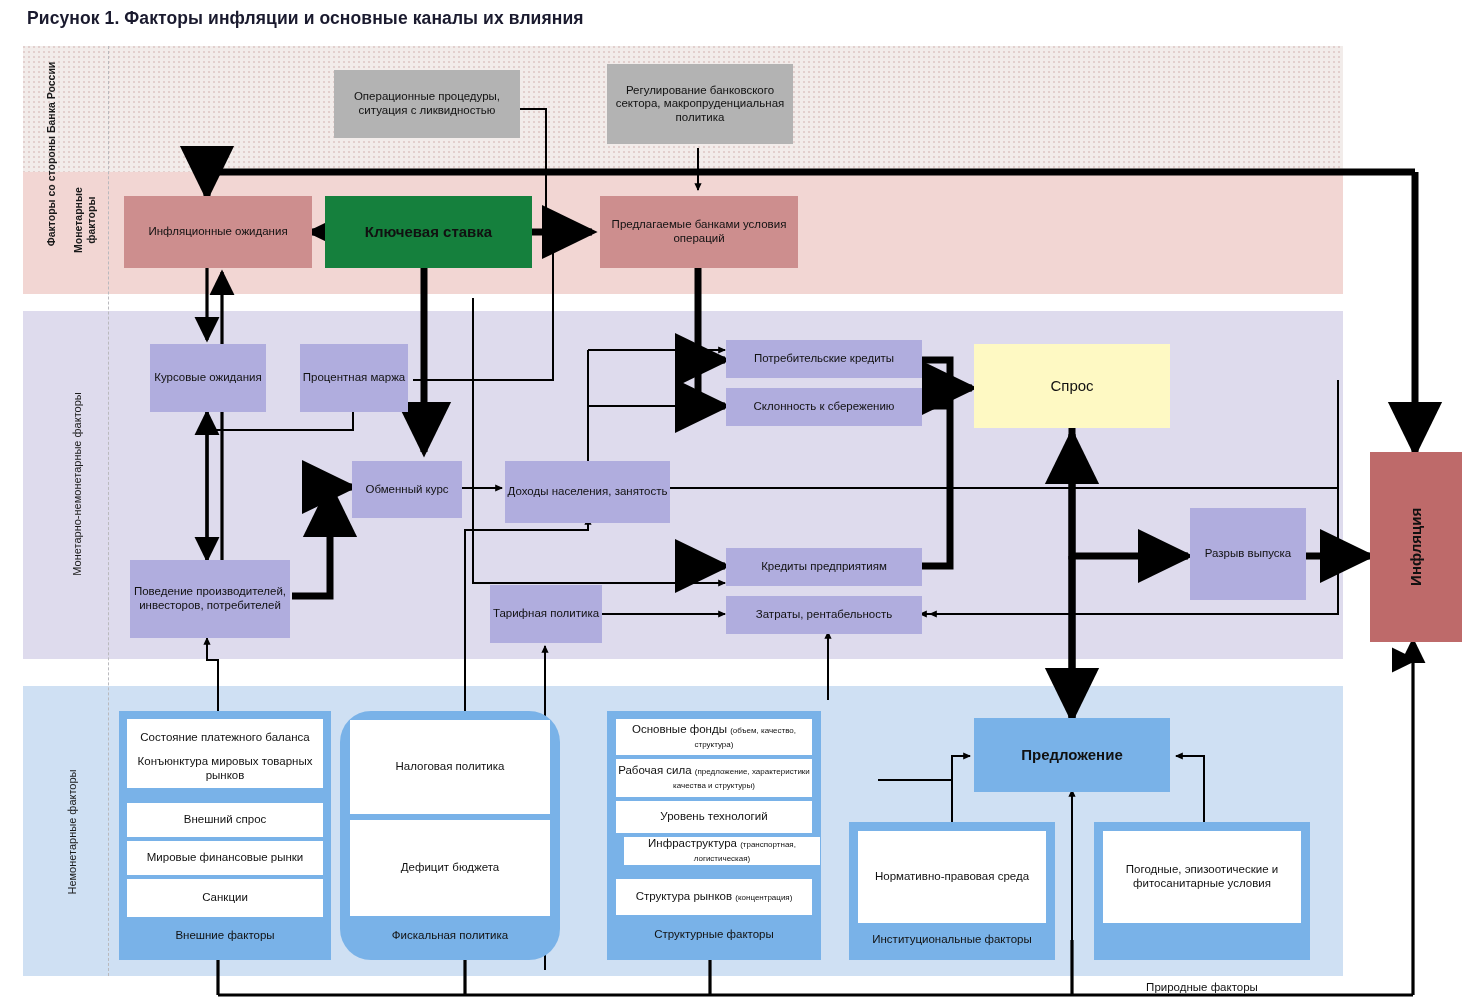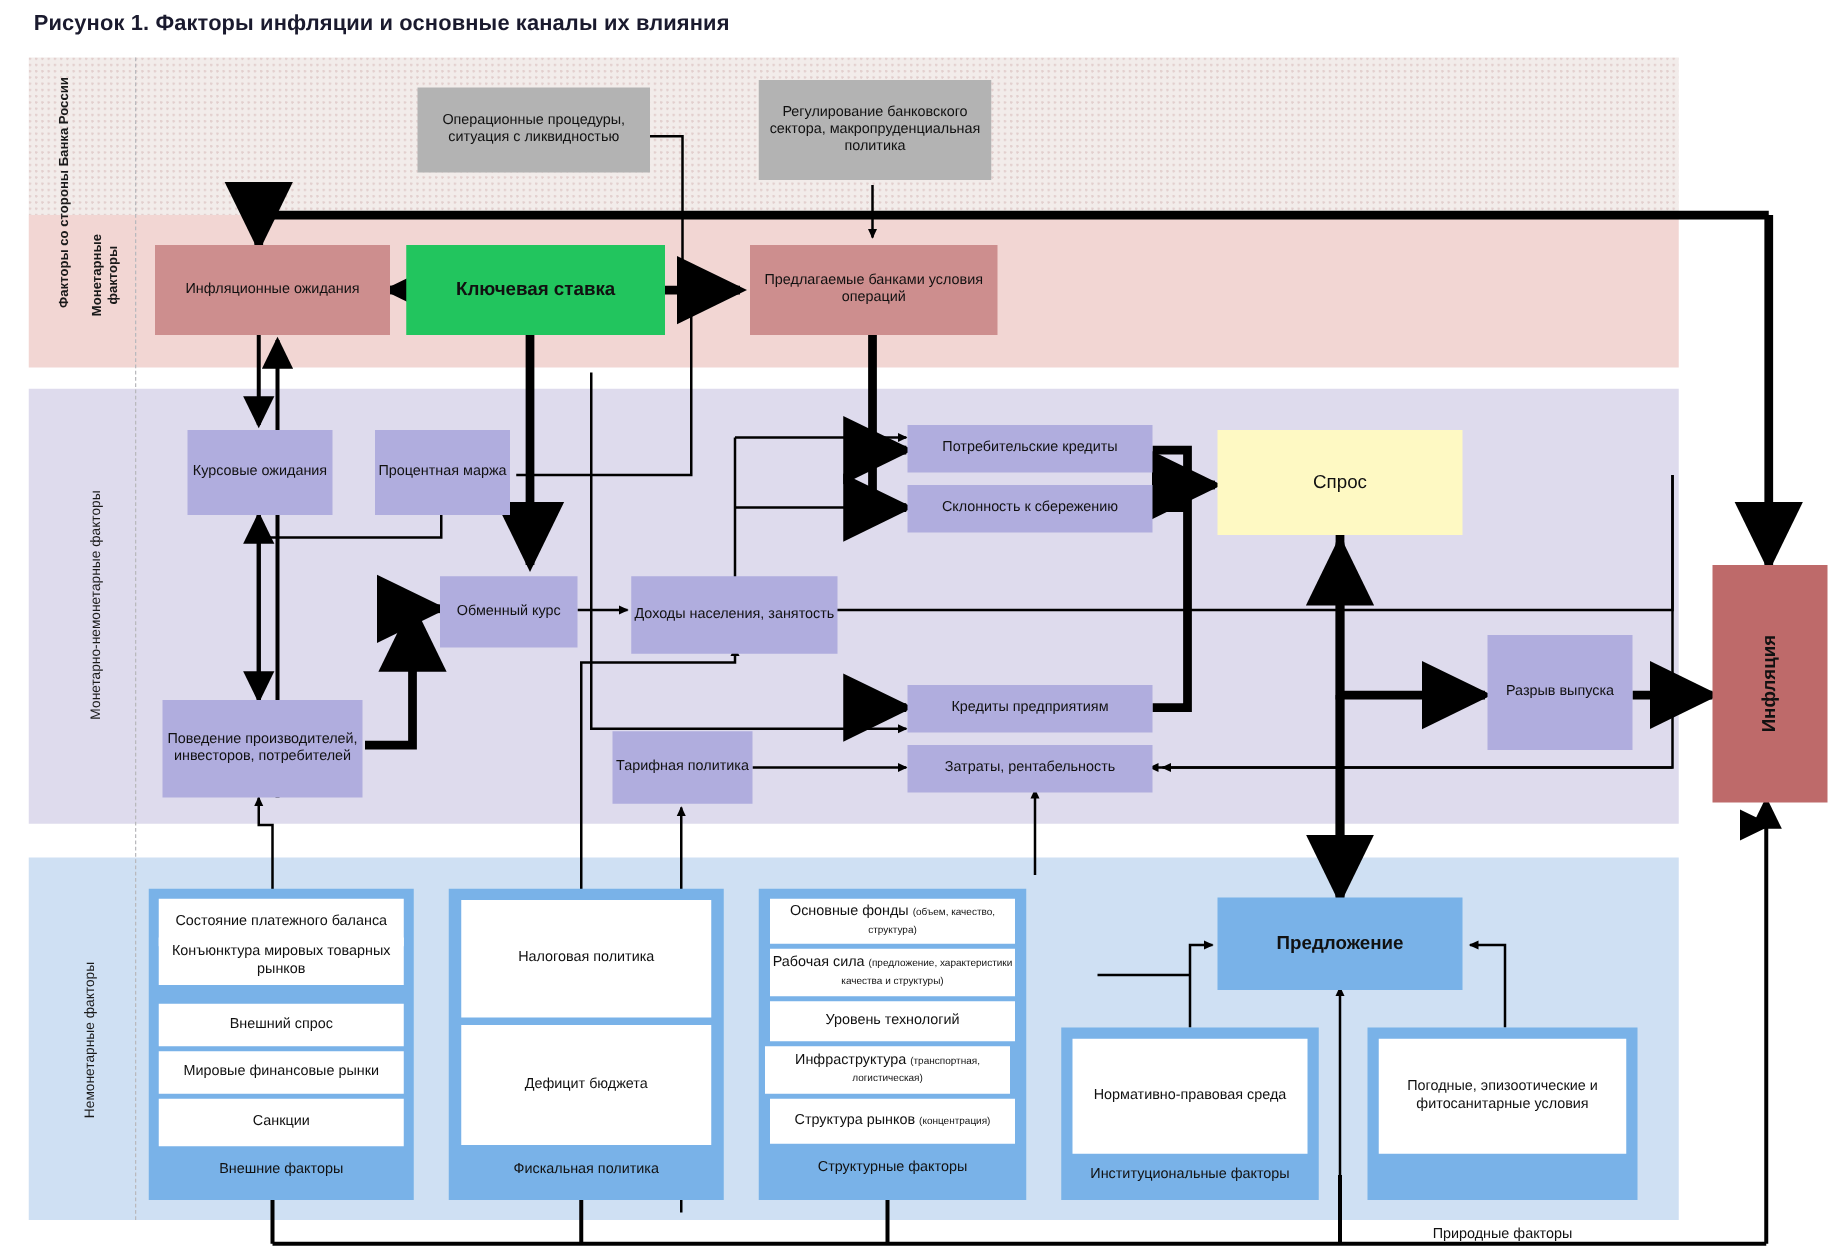--- a/index.html
+++ b/index.html
@@ -21,21 +21,21 @@
   .vdash{position:absolute;left:108px;top:46px;width:0;height:930px;border-left:1px dashed #b9b9bd;}
 
   .rot{position:absolute;transform-origin:50% 50%;white-space:nowrap;color:#1a1a1a;}
   .rot span{display:block;}
 
   
   .box{position:absolute;box-sizing:border-box;display:flex;align-items:center;justify-content:center;
        text-align:center;line-height:1.18;color:#111;}
   .grey{background:#b3b3b3;font-size:11.5px;}
   .rose{background:#cd8e8e;font-size:11.5px;}
-  .rose-key{background:#22c55e;font-size:15px;font-weight:bold;}
+  .rose-key{background:#15803d;font-size:15px;font-weight:bold;}
   .infl{background:#be6a6a;font-size:15px;font-weight:bold;}
   .lav{background:#b0adde;font-size:11.5px;}
   .lav-big{background:#fef9c3;font-size:15px;font-weight:normal;}
   .blue-big{background:#79b2e8;font-size:15px;font-weight:bold;}
   .group{background:#79b2e8;}
   .white{background:#ffffff;font-size:11.5px;}
   .sm{font-size:8px;}
 
   svg.wires{position:absolute;left:0;top:0;width:1464px;height:1002px;pointer-events:none;}
   .th{stroke:#000;stroke-width:7;fill:none;}
@@ -185,37 +185,37 @@
 
   <div class="group" style="position:absolute;left:119px;top:711px;width:212px;height:249px;">
     <div class="box white" style="left:8px;top:8px;width:196px;height:38px;">Состояние платежного баланса</div>
     <div class="box white" style="left:8px;top:39px;width:196px;height:38px;">Конъюнктура мировых товарных рынков</div>
     <div class="box white" style="left:8px;top:92px;width:196px;height:34px;">Внешний спрос</div>
     <div class="box white" style="left:8px;top:130px;width:196px;height:34px;">Мировые финансовые рынки</div>
     <div class="box white" style="left:8px;top:168px;width:196px;height:38px;">Санкции</div>
     <div class="box" style="left:8px;top:210px;width:196px;height:30px;font-size:11.5px;">Внешние факторы</div>
   </div>
 
-  <div class="group" style="position:absolute;left:359px;top:711px;width:220px;height:249px;">
+  <div class="group" style="position:absolute;left:340px;top:711px;width:220px;height:249px;border-radius:31px;">
     <div class="box white" style="left:10px;top:9px;width:200px;height:94px;">Налоговая политика</div>
     <div class="box white" style="left:10px;top:109px;width:200px;height:96px;">Дефицит бюджета</div>
     <div class="box" style="left:10px;top:210px;width:200px;height:30px;font-size:11.5px;">Фискальная политика</div>
   </div>
 
   <div class="group" style="position:absolute;left:607px;top:711px;width:214px;height:249px;">
     <div class="box white" style="left:9px;top:8px;width:196px;height:36px;">
       <span><span>Основные фонды</span>
       <span class="sm">(объем, качество, структура)</span></span>
     </div>
     <div class="box white" style="left:9px;top:48px;width:196px;height:38px;">
       <span><span>Рабочая сила</span>
       <span class="sm">(предложение, характеристики качества и структуры)</span></span>
     </div>
     <div class="box white" style="left:9px;top:90px;width:196px;height:32px;">Уровень технологий</div>
-    <div class="box white" style="left:5px;top:126px;width:196px;height:38px;">
+    <div class="box white" style="left:17px;top:126px;width:196px;height:28px;">
       <span><span>Инфраструктура</span>
       <span class="sm">(транспортная, логистическая)</span></span>
     </div>
     <div class="box white" style="left:9px;top:168px;width:196px;height:36px;">
       <span><span>Структура рынков</span>
       <span class="sm">(концентрация)</span></span>
     </div>
     <div class="box" style="left:9px;top:208px;width:196px;height:32px;font-size:11.5px;">Структурные факторы</div>
   </div>
 

